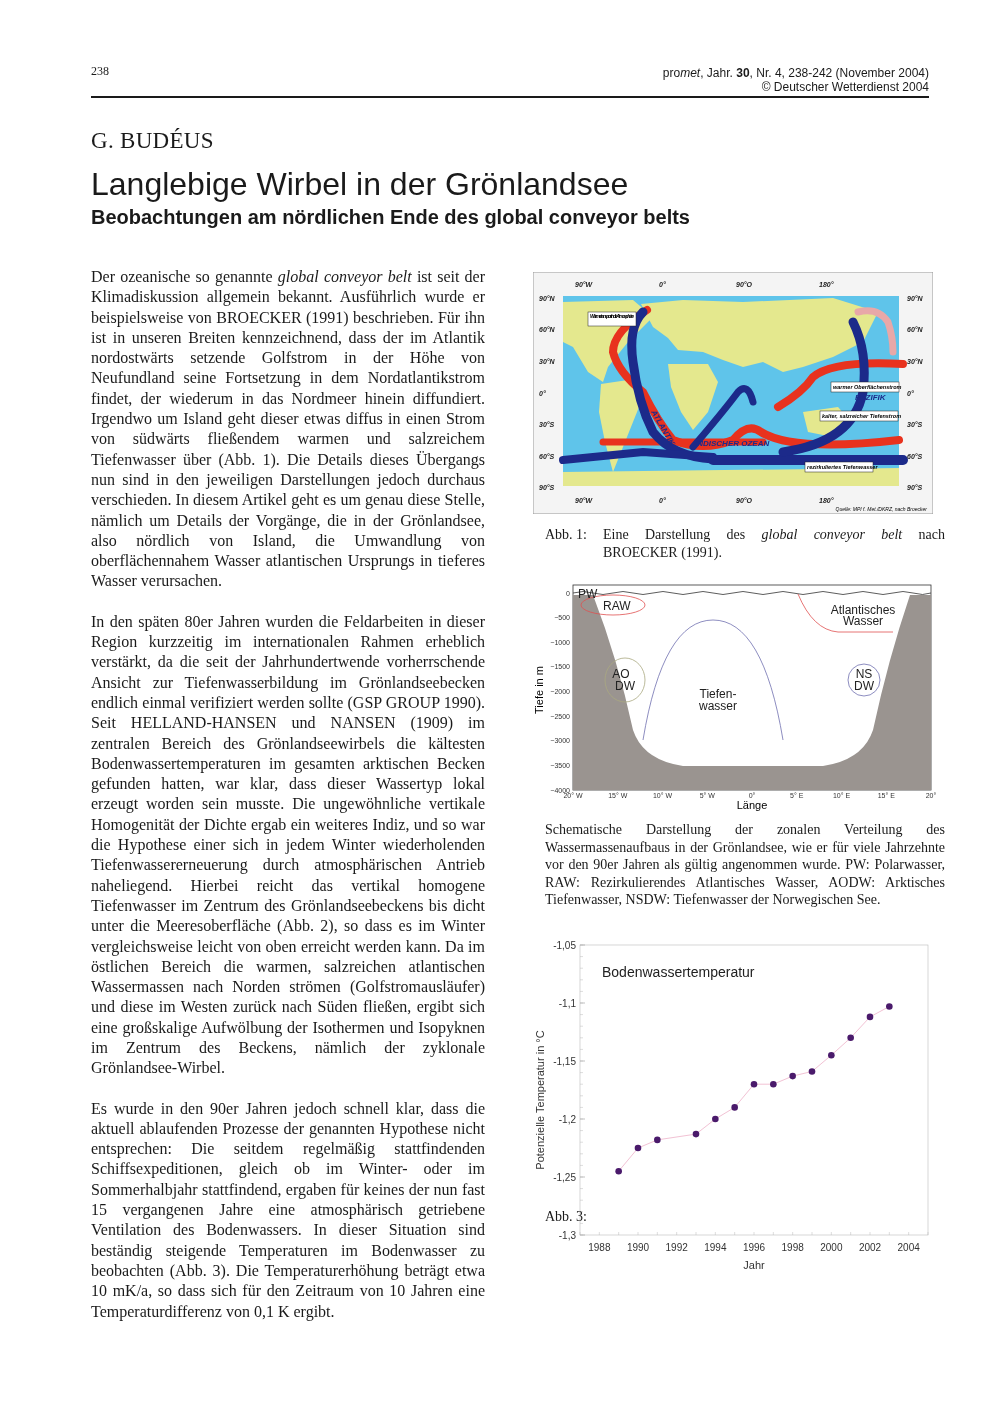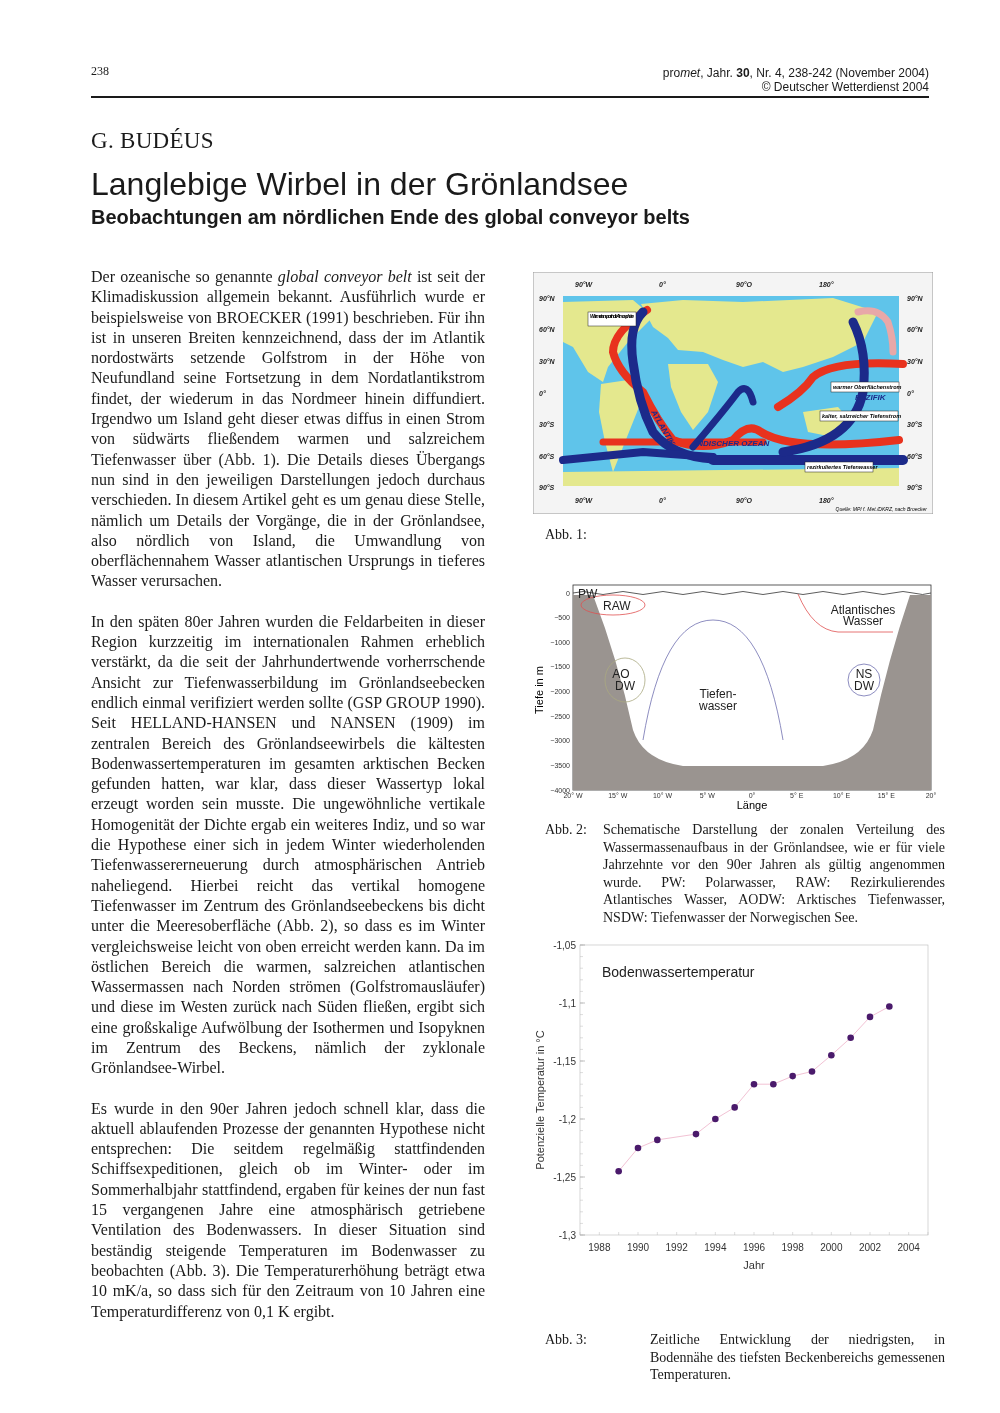--- a/index.html
+++ b/index.html
@@ -110,20 +110,21 @@
     <rect x="272" y="190" width="68" height="10" fill="#fff" stroke="#222" stroke-width="0.5"></rect>
     <text x="274" y="197" font-size="5.5" font-style="italic" font-weight="bold">rezirkuliertes Tiefenwasser</text>
     <text x="118" y="140" font-size="8" font-style="italic" font-weight="bold" fill="#1c2a8a" transform="rotate(60 118 140)">ATLANTIK</text>
     <text x="322" y="128" font-size="8" font-style="italic" font-weight="bold" fill="#1c2a8a">PAZIFIK</text>
     <text x="162" y="174" font-size="8" font-style="italic" font-weight="bold" fill="#1c2a8a">INDISCHER OZEAN</text>
     <text x="394" y="239" font-size="5" font-style="italic" text-anchor="end">Quelle: MPI f. Met./DKRZ, nach Broecker</text>
   </svg>
 </div>
 <div class="caption" style="top:526px;">
   <span class="lbl">Abb. 1:</span>
+  <span class="txt"><span>Eine Darstellung des </span><i>global conveyor belt</i><span> nach BROECKER (1991).</span></span>
 </div>
 
 <div class="figure" style="top:580px;height:232px;">
   <svg width="405" height="232" viewBox="0 0 405 232">
     <rect x="40" y="5" width="358" height="205" fill="#fff" stroke="#333" stroke-width="0.8"></rect>
     <path d="M40,15 L40,210 L398,210 L398,15 L377,15 Q355,80 340,150 Q330,180 290,186 L150,186 Q110,180 100,150 Q85,80 60,15 Z" fill="#9a9490"></path>
     <path d="M40,13 Q50,10 60,13 T80,13 T100,13 T120,13 T140,13 T160,13 T180,13 T200,13 T220,13 T240,13 T260,13 T280,13 T300,13 T320,13 T340,13 T360,13 T380,13 T398,13" stroke="#333" fill="none" stroke-width="0.8"></path>
     <path d="M110,160 Q130,40 180,40 Q230,40 250,160" stroke="#7070b0" fill="none" stroke-width="0.8"></path>
     <ellipse cx="80" cy="25" rx="32" ry="10" stroke="#e05050" fill="none" stroke-width="0.8"></ellipse>
     <path d="M265,14 Q280,50 305,52 L360,52" stroke="#e05050" fill="none" stroke-width="0.8"></path>
@@ -161,21 +162,20 @@
         <text x="263.75" y="218">5° E</text>
         <text x="308.5" y="218">10° E</text>
         <text x="353.25" y="218">15° E</text>
         <text x="398" y="218">20°</text>
       </g>
     <text x="10" y="110" font-size="11" text-anchor="middle" transform="rotate(-90 10 110)">Tiefe in m</text>
     <text x="219" y="229" font-size="11" text-anchor="middle">Länge</text>
   </svg>
 </div>
 <div class="caption" style="top:821px;">
-  <span class="lbl">Abb. 2:</span>
   <span class="txt">Schematische Darstellung der zonalen Verteilung des Wassermassenaufbaus in der Grönlandsee, wie er für viele Jahrzehnte vor den 90er Jahren als gültig angenommen wurde. PW: Polarwasser, RAW: Rezirkulierendes Atlantisches Wasser, AODW: Arktisches Tiefenwasser, NSDW: Tiefenwasser der Norwegischen See.</span>
 </div>
 
 <div class="figure" style="top:935px;height:340px;left:530px;width:410px;">
   <svg id="f3" width="410" height="340" viewBox="0 0 410 340">
     <rect x="50" y="10" width="348" height="290" fill="none" stroke="#bbb" stroke-width="0.6"></rect>
     <text x="72" y="42" font-size="14" fill="#222">Bodenwassertemperatur</text>
     <text x="14" y="165" font-size="11" fill="#333" text-anchor="middle" transform="rotate(-90 14 165)">Potenzielle Temperatur in °C</text>
     <text x="224" y="334" font-size="11" fill="#333" text-anchor="middle">Jahr</text>
     <g id="f3-yticks">
@@ -260,16 +260,15 @@
         <circle cx="243.33333333333334" cy="149.19999999999987" r="3.3" fill="#4a1a6b"></circle>
         <circle cx="262.6666666666667" cy="141.07999999999998" r="3.3" fill="#4a1a6b"></circle>
         <circle cx="282" cy="136.44" r="3.3" fill="#4a1a6b"></circle>
         <circle cx="301.33333333333337" cy="120.19999999999997" r="3.3" fill="#4a1a6b"></circle>
         <circle cx="320.6666666666667" cy="102.79999999999983" r="3.3" fill="#4a1a6b"></circle>
         <circle cx="340" cy="81.92000000000006" r="3.3" fill="#4a1a6b"></circle>
         <circle cx="359.3333333333333" cy="71.47999999999993" r="3.3" fill="#4a1a6b"></circle>
       </g>
   </svg>
 </div>
-<div class="caption" style="top:1331px;gap:47px;">
+<div class="caption" style="top:1208px;">
   <span class="lbl">Abb. 3:</span>
-  <span class="txt">Zeitliche Entwicklung der niedrigsten, in Bodennähe des tiefsten Beckenbereichs gemessenen Temperaturen.</span>
 </div>
 
 </body></html>

